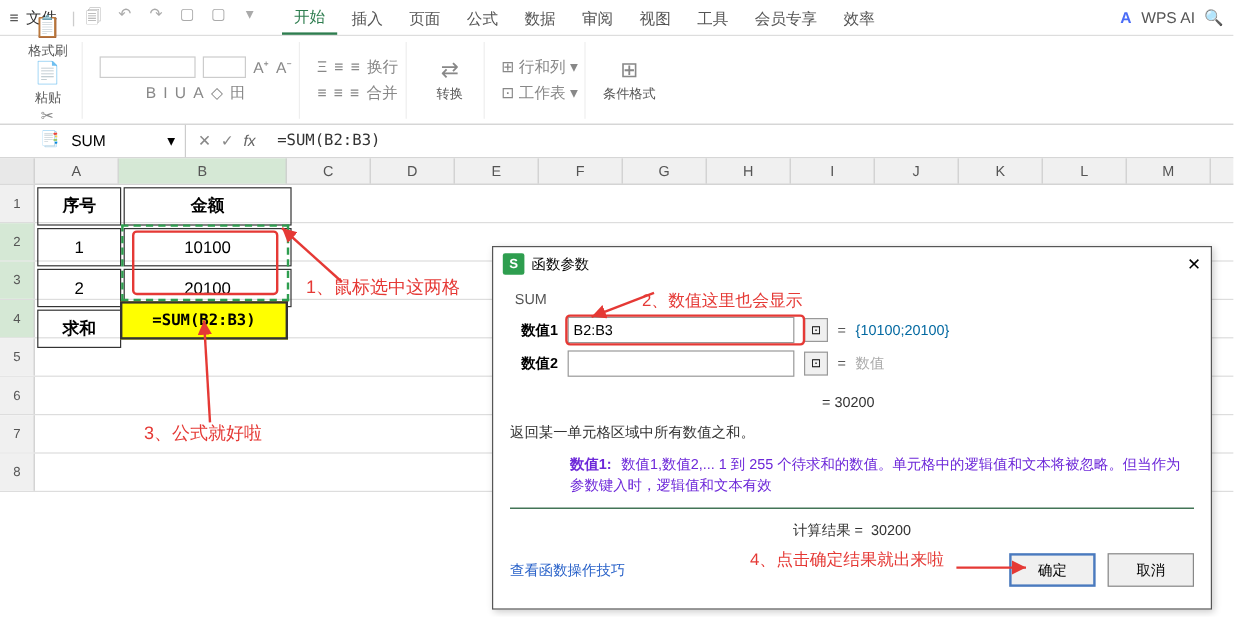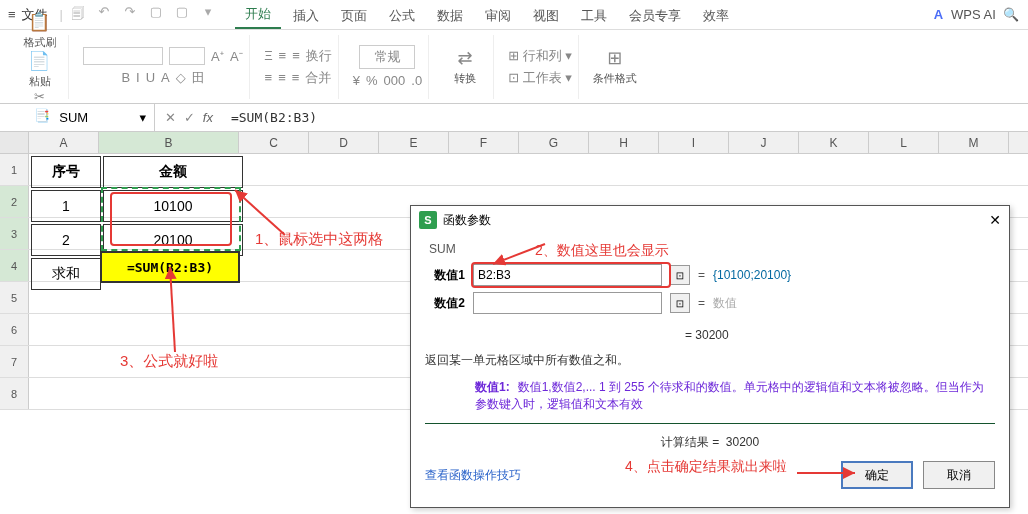--- a/index.html
+++ b/index.html
@@ -48,21 +48,21 @@
 .rows { position: relative; }
 .row-bg { display: flex; height: 32px; border-bottom: 1px solid #ddd; }
 .row-bg .rh { width: 29px; background: #f0f0f0; border-right: 1px solid #ccc; text-align: center; font-size: 11px; color: #555; line-height: 32px; }
 .row-bg .rh.active { background: #d5e8d5; }
 
 .data-table { position: absolute; top: 0; left: 29px; }
 .data-table td { border: 1px solid #333; text-align: center; font-size: 14px; height: 32px; }
 .data-table .colA { width: 70px; }
 .data-table .colB { width: 140px; }
 .data-table .hdr { font-weight: bold; }
-.data-table .bold { font-weight: normal; margin-top: 35px; }
+.data-table .bold { font-weight: bold; margin-top: 35px; }
 
 .sel-b2b3 { position: absolute; left: 101px; top: 33px; width: 140px; height: 64px; border: 2px dashed #2e9e4f; pointer-events: none; }
 .red-box { position: absolute; left: 110px; top: 38px; width: 122px; height: 54px; border: 2px solid #e53935; border-radius: 4px; pointer-events: none; }
 .yellow-cell { position: absolute; left: 100px; top: 97px; width: 140px; height: 32px; background: #ffff00; border: 2px solid #333; display: flex; align-items: center; justify-content: center; font-family: monospace; font-weight: bold; font-size: 13px; }
 
 .annot { position: absolute; color: #e53935; font-size: 15px; pointer-events: none; }
 
 .dialog { position: absolute; left: 410px; top: 205px; width: 600px; background: #fff; border: 1px solid #555; box-shadow: 2px 2px 6px rgba(0,0,0,0.2); font-size: 12px; }
 .dialog .titlebar { height: 28px; display: flex; align-items: center; padding: 0 8px; }
 .dialog .titlebar .s-icon { width: 18px; height: 18px; background: #2e9e4f; color: #fff; display: flex; align-items: center; justify-content: center; border-radius: 2px; font-size: 11px; font-weight: bold; margin-right: 6px; }
@@ -162,31 +162,20 @@
       <span>≡</span>
       <span>换行</span>
     </div>
     <div class="row">
       <span>≡</span>
       <span>≡</span>
       <span>≡</span>
       <span>合并</span>
     </div>
   </div>
-  <div class="group font-grp">
-    <div class="row">
-        <span style="border:1px solid #ccc;padding:2px 14px">常规</span>
-      </div>
-    <div class="row">
-      <span>¥</span>
-      <span>%</span>
-      <span>000</span>
-      <span>.0</span>
-    </div>
-  </div>
   <div class="group">
     <div class="big-btn">
       <span class="icon-box">⇄</span>
       <span class="label">转换</span>
     </div>
   </div>
   <div class="group font-grp">
     <div class="row">
         <span>⊞ <span>行和列</span> ▾</span>
       </div>

